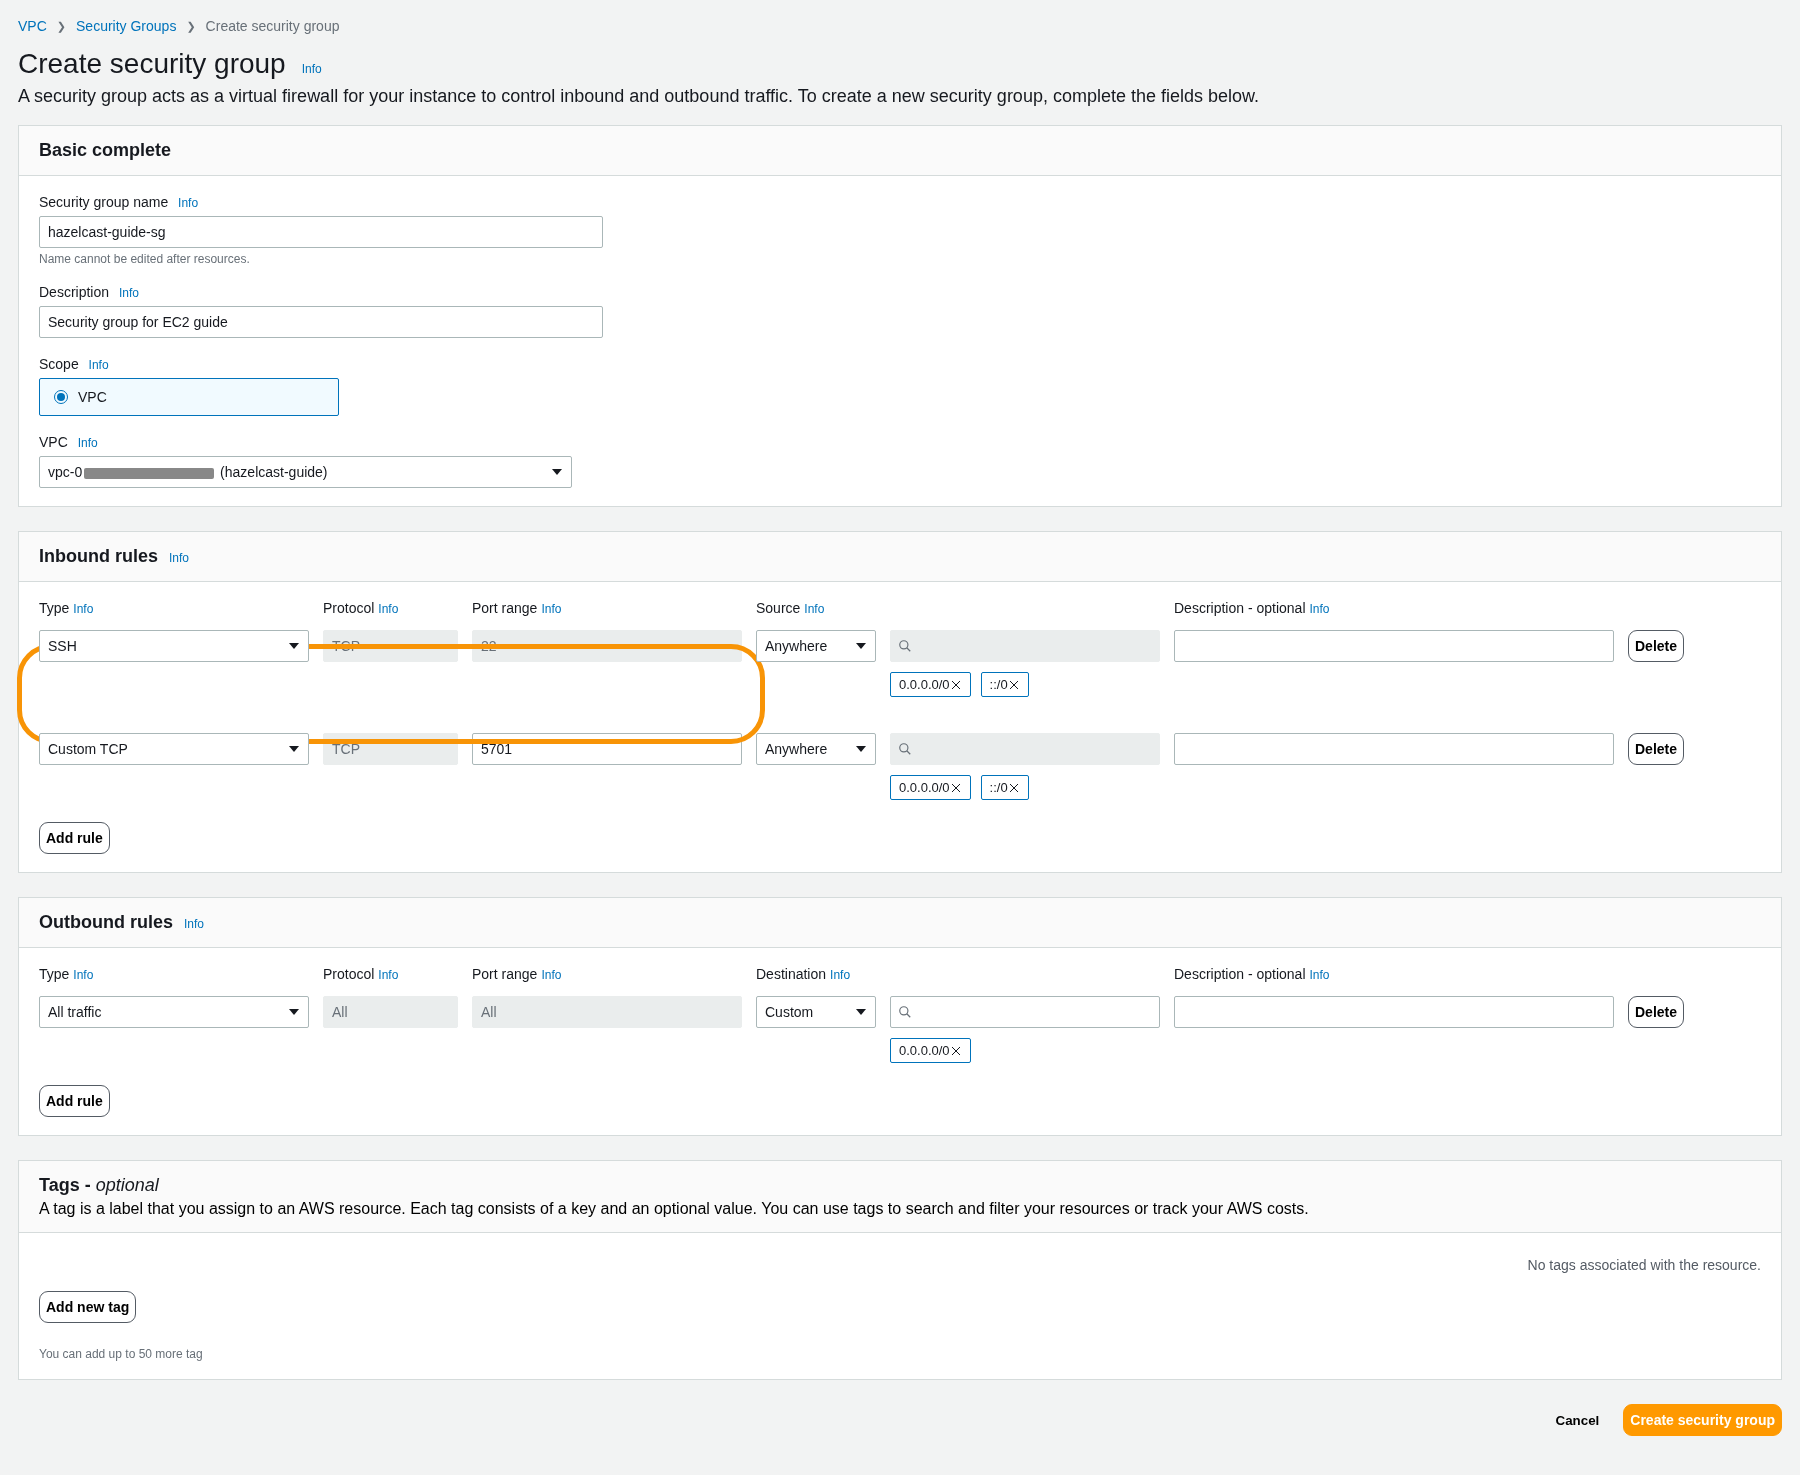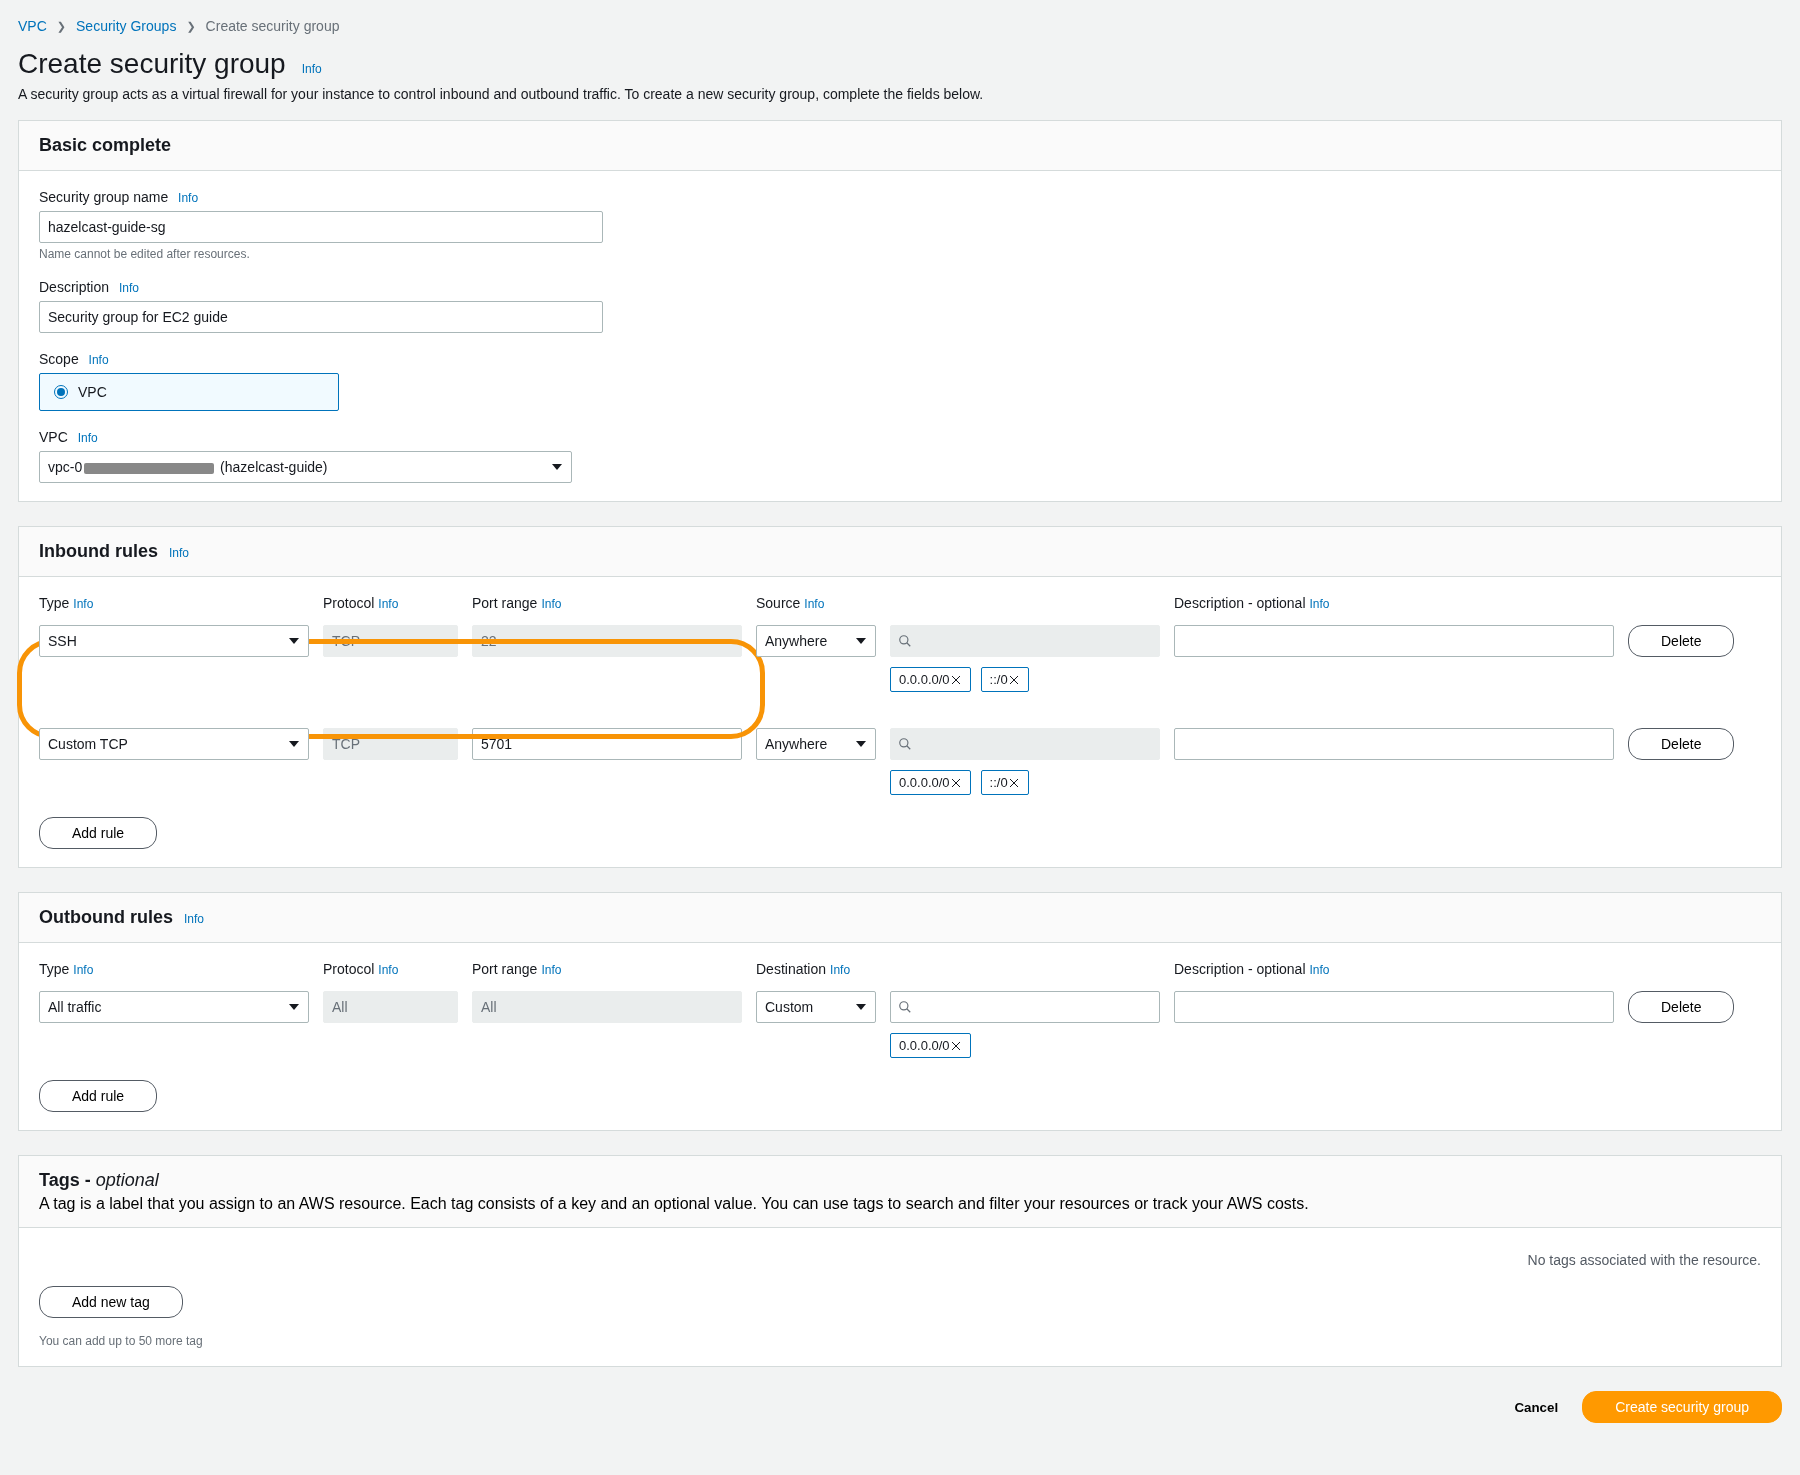--- a/index.html
+++ b/index.html
@@ -10,21 +10,21 @@
     color: #16191f;
     font-size: 14px;
     -webkit-font-smoothing: antialiased;
   }
   .page { padding: 18px 18px 24px 18px; }
   .breadcrumb { display: flex; align-items: center; gap: 10px; font-size: 14px; margin-bottom: 14px; }
   .breadcrumb a { color: #0073bb; text-decoration: none; cursor: pointer; }
   .breadcrumb .chev { color: #687078; font-size: 11px; }
   .breadcrumb .current { color: #687078; }
   h1 { font-size: 28px; font-weight: 400; margin: 0 0 6px 0; display: flex; align-items: baseline; gap: 10px; }
-  .subtitle { font-size: 14px; color: #16191f; margin-bottom: 18px; }
+  .subtitle { font-size: 18px; color: #16191f; margin-bottom: 18px; }
 
   .panel { background: #fff; border: 1px solid #d5dbdb; border-radius: 0; margin-bottom: 24px; }
   .panel-header { padding: 14px 20px; font-size: 18px; font-weight: 700; border-bottom: 1px solid #d5dbdb; background: #fafafa; }
   .panel-header .opt { font-style: italic; font-weight: 400; }
   .panel-hint { font-size: 16px; color: #000000; margin-top: 4px; font-weight: 400; }
   .panel-body { padding: 18px 20px; }
 
   label.fld-label { display: block; font-weight: 400; font-size: 14px; margin-bottom: 6px; }
   .info-link { color: #0073bb; font-size: 12px; font-weight: 400; margin-left: 6px; cursor: pointer; }
   input[type=text], .select, .readonly {
@@ -52,21 +52,21 @@
   .rules-grid > .col-head { font-size: 14px; font-weight: 400; }
   .col-head .info-link { margin-left:4px; }
   .rule-cell .select, .rule-cell input[type=text], .rule-cell .readonly { width: 100%; }
   .search-box { position: relative; }
   .search-box input { width:100%; padding-left: 28px; background:#eaeded; border-color:#eaeded; height:32px; border-radius:2px; }
   .search-box.white input { background:#fff; border:1px solid #aab7b8; }
   .search-box svg { position:absolute; left:8px; top:50%; transform:translateY(-50%); width:14px; height:14px; stroke:#687078; fill:none; stroke-width:2; }
   .tags-row { margin-top: 10px; display:flex; gap:10px; }
   .tag-chip { border:1px solid #0073bb; border-radius:2px; padding: 4px 8px; display:flex; align-items:center; font-size:13px; background:#fff; }
   .tag-chip svg { width:12px; height:12px; stroke:#16191f; stroke-width:2; cursor:pointer; }
-  .btn { height: 32px; border:1px solid #545b64; background:#fff; border-radius:14px; padding: 0 32px; font-size:14px; font-weight:400; cursor:pointer; display:inline-flex; align-items:center; }
+  .btn { height: 32px; border:1px solid #545b64; background:#fff; border-radius:9px; padding: 0 6px; font-size:14px; font-weight:700; cursor:pointer; display:inline-flex; align-items:center; }
   .btn-primary { background:#ff9900; border-color:#ff9900; color:#fff; }
   .btn-link { border:none; background:none; font-weight:700; cursor:pointer; padding:0 14px; height:32px; }
   .actions { display:flex; justify-content:flex-end; gap:10px; margin-top: 8px; }
   .highlight-wrap { position:relative; }
   .highlight-ring {
     position:absolute; border: 5px solid #f89406; border-radius: 34px; pointer-events:none;
   }
   .vpc-mask { display:inline-block; width: 130px; height: 11px; background:#888; border-radius:2px; vertical-align: middle; margin: 0 2px; }
   .rule-block { margin-bottom: 10px; }
   .tags-empty { color:#545b64; margin: 6px 0 18px 0; text-align: right; }
@@ -317,21 +317,21 @@
   </div>
 
   <div class="panel">
     <div class="panel-header">
       <span>Tags - </span><span class="opt">optional</span>
       <div class="panel-hint">A tag is a label that you assign to an AWS resource. Each tag consists of a key and an optional value. You can use tags to search and filter your resources or track your AWS costs.</div>
     </div>
     <div class="panel-body">
       <div class="tags-empty">No tags associated with the resource.</div>
       <button class="btn">Add new tag</button>
-      <div class="hint" style="margin-top:16px">You can add up to 50 more tag</div>
+      <div class="hint" style="margin-top:24px">You can add up to 50 more tag</div>
     </div>
   </div>
 
   <div class="actions">
     <button class="btn-link">Cancel</button>
     <button class="btn btn-primary">Create security group</button>
   </div>
 
 </div>
 

